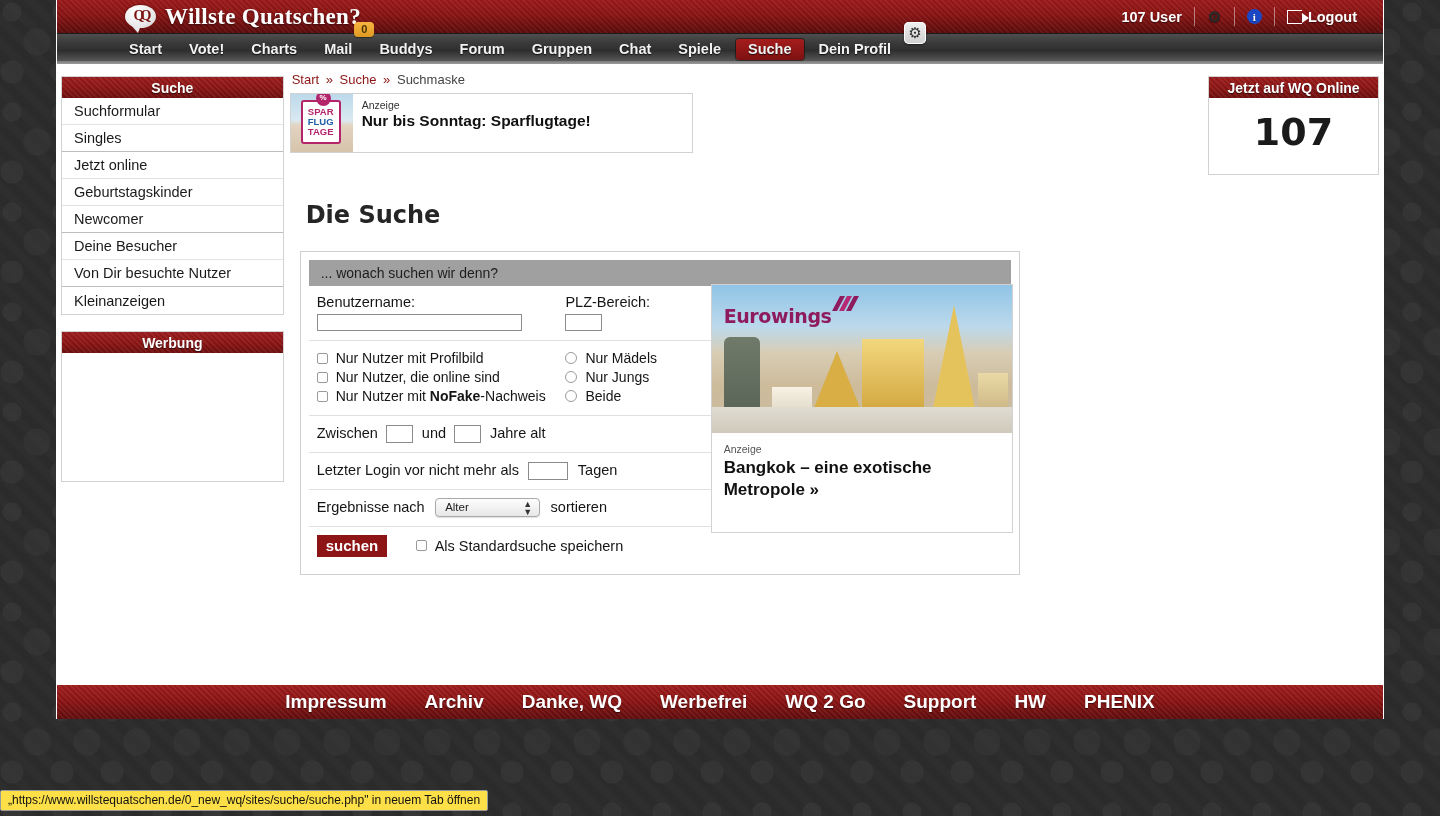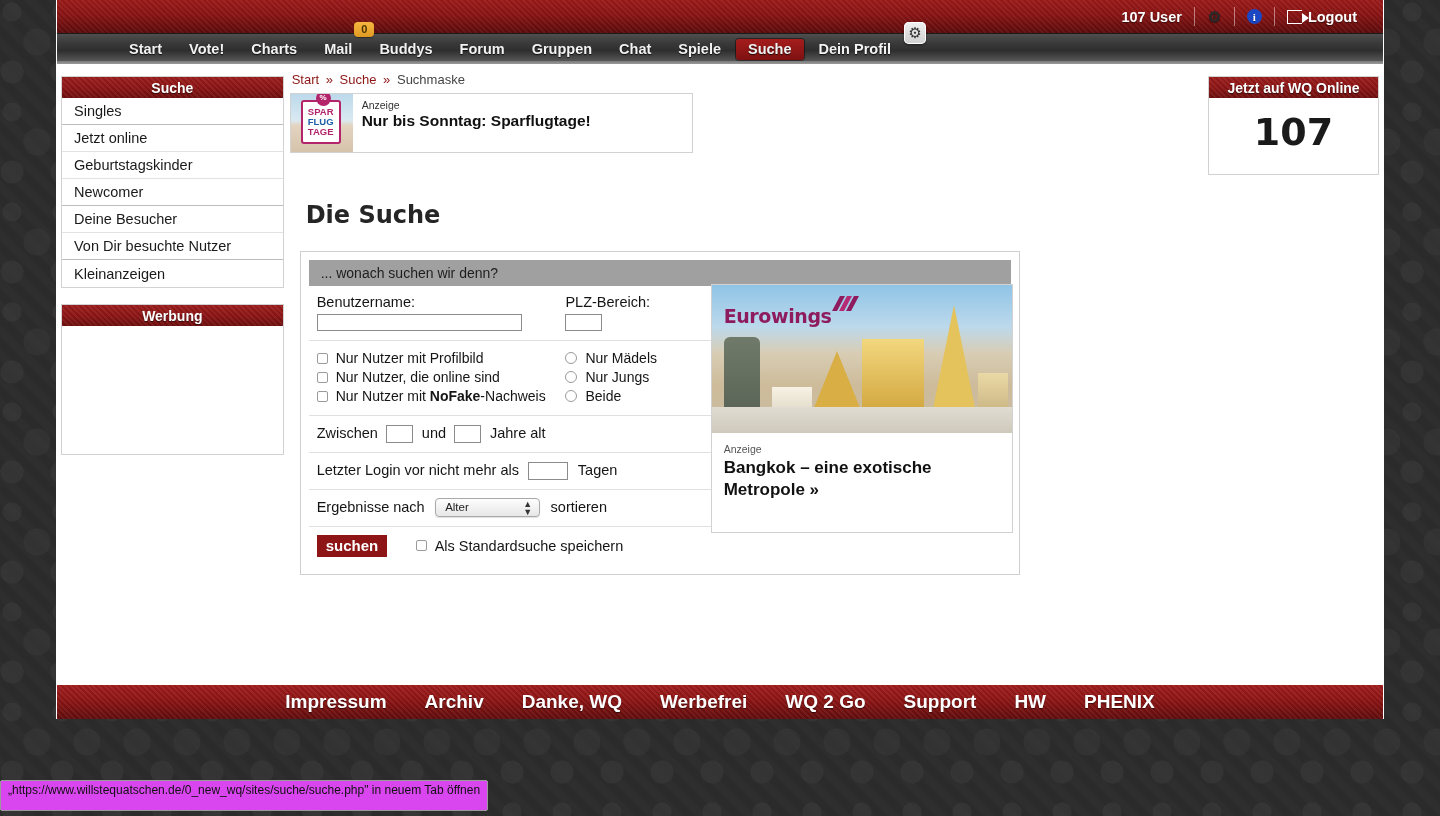--- a/index.html
+++ b/index.html
@@ -400,37 +400,43 @@
     color: #fff; font-size: 19px; font-weight: bold;
     text-decoration: none;
     text-shadow: 0 1px 1px rgba(0,0,0,0.55);
     cursor: pointer;
   }
 
   
   .statusbar {
     position: absolute;
     left: 0; bottom: 5px;
-    background: #d946ef;
+    background: #fde047;
     border: 1px solid #9a9a9a;
     border-radius: 2px;
-    padding: 2px 7px 13px 7px;
+    padding: 2px 7px 3px 7px;
     font-size: 12px;
     color: #111;
     max-width: 520px;
     white-space: nowrap;
     overflow: hidden;
   }
 </style>
 </head>
 <body>
 
 <div class="page">
 
   <div class="header">
+    <div class="logo-wrap">
+      <div class="logo-bubble">
+        <span class="qq">QQ</span>
+      </div>
+      <div class="logo-text">Willste Quatschen?</div>
+    </div>
     <div class="header-right">
       <div class="hr-item">107 User</div>
       <div class="hr-sep"></div>
       <div class="hr-item">
         <span class="gear-glyph">⚙</span>
       </div>
       <div class="hr-sep"></div>
       <div class="hr-item">
         <span class="info-glyph">i</span>
       </div>
@@ -458,20 +464,21 @@
     <span class="nav-item active">Suche</span>
     <span class="nav-item">Dein Profil</span>
     <span class="profile-gear">⚙</span>
   </div>
 
   <div class="body-area">
 
     <div class="left-col">
       <div class="box">
         <div class="box-head">Suche</div>
+        <div class="menu-item">Suchformular</div>
         <div class="menu-item group-end">Singles</div>
         <div class="menu-item">Jetzt online</div>
         <div class="menu-item">Geburtstagskinder</div>
         <div class="menu-item group-end">Newcomer</div>
         <div class="menu-item">Deine Besucher</div>
         <div class="menu-item group-end">Von Dir besuchte Nutzer</div>
         <div class="menu-item last">Kleinanzeigen</div>
       </div>
       <div class="box">
         <div class="box-head">Werbung</div>

